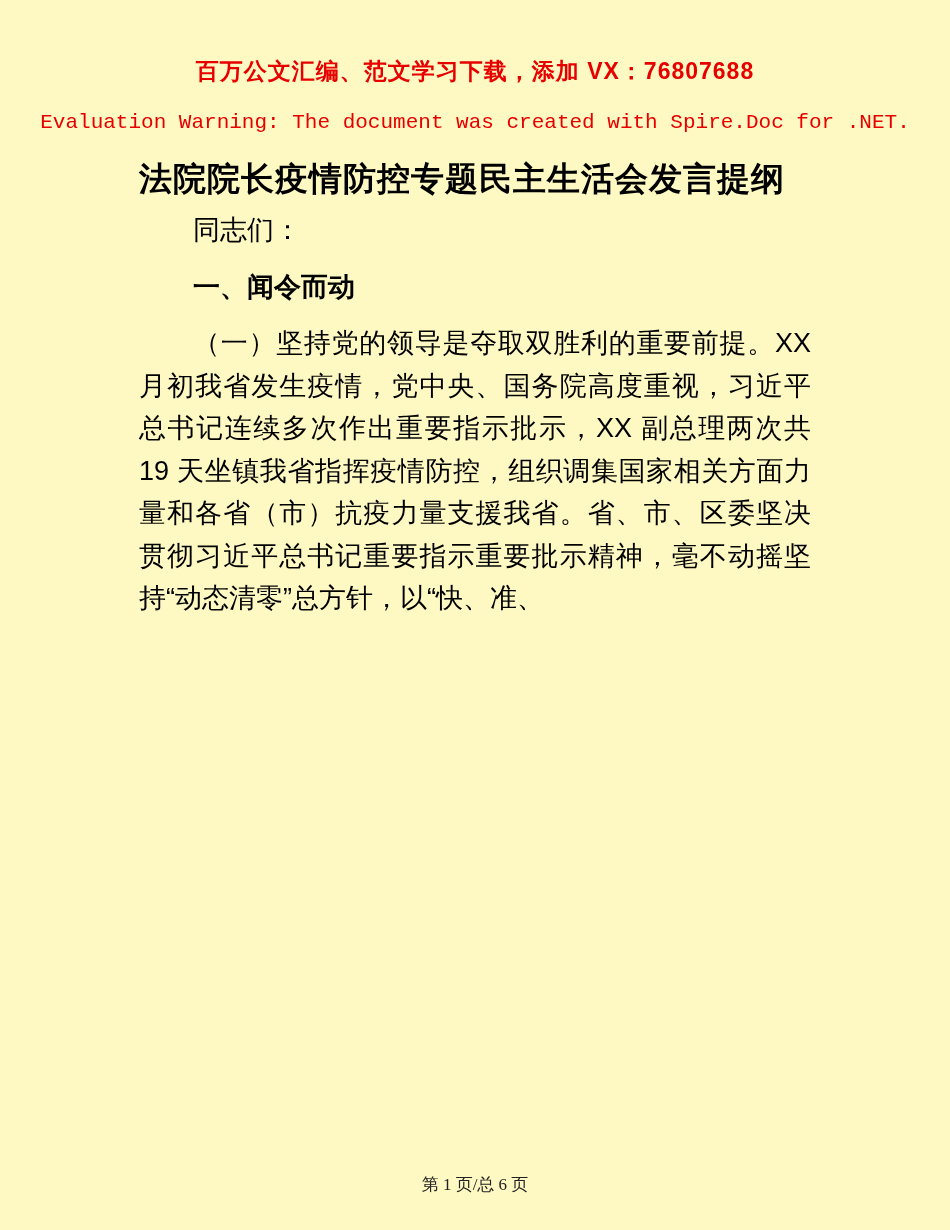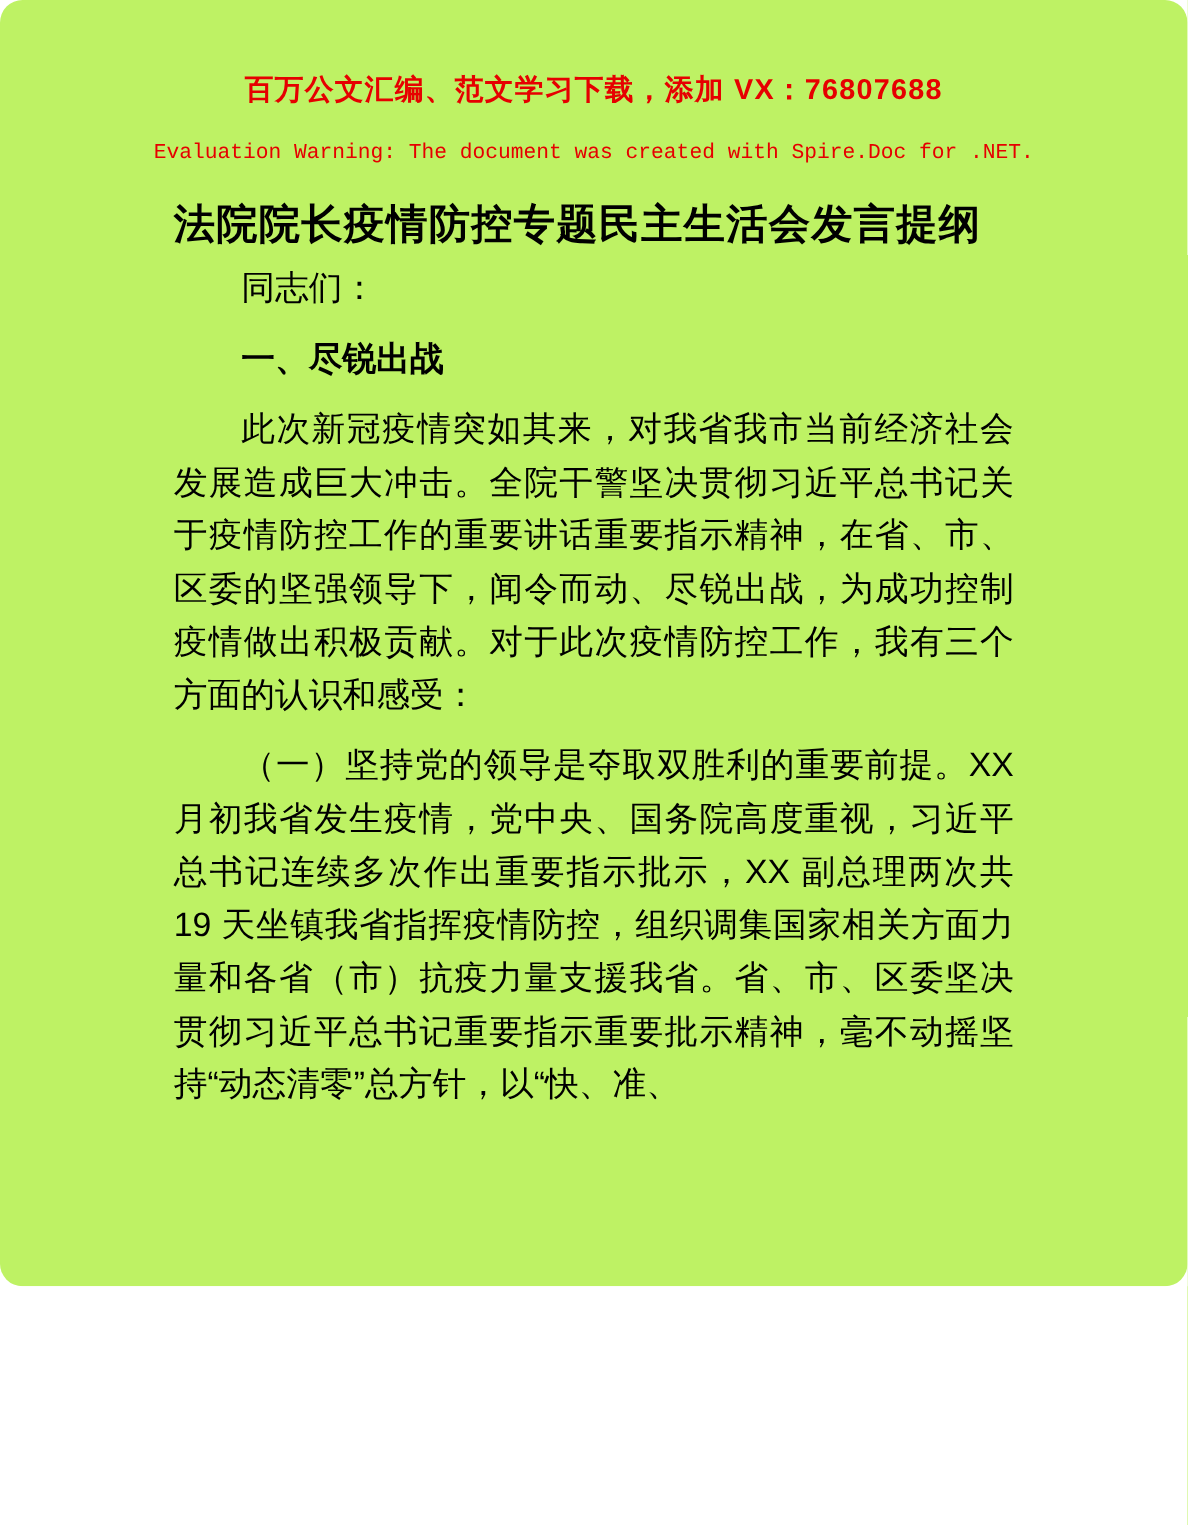--- a/index.html
+++ b/index.html
@@ -3,42 +3,41 @@
 <meta charset="utf-8">
 <style>
   html, body {
     margin: 0;
     padding: 0;
     background: #ffffff;
   }
   .page {
     position: relative;
     width: 950px;
-    height: 1029px;
+    height: 1230px;
     margin: 0 auto;
-    background: #bef264;
+    background: #fef9c3;
     overflow: hidden;
     font-family: "Liberation Sans", sans-serif;
     color: #000000;
-    border-radius: 18px;
   }
   .notice {
     padding-top: 57px;
     text-align: center;
     font-size: 23px;
     line-height: 28px;
     font-weight: bold;
     color: #e60000;
     letter-spacing: 1px;
     font-family: "Liberation Sans", sans-serif;
   }
   .eval-warning {
     margin-top: 28px;
     text-align: center;
-    font-size: 17px;
+    font-size: 21px;
     line-height: 20px;
     color: #e60000;
     font-family: "Liberation Mono", monospace;
   }
   .doc-title {
     margin: 24px 139px 0 139px;
     font-size: 33px;
     line-height: 44px;
     font-weight: bold;
     letter-spacing: 1px;
@@ -82,23 +81,22 @@
   <div class="notice">百万公文汇编、范文学习下载，添加 VX：76807688</div>
 
   <div class="eval-warning">Evaluation Warning: The document was created with Spire.Doc for .NET.</div>
 
   <h1 class="doc-title">法院院长疫情防控专题民主生活会发言提纲</h1>
 
   <div class="content">
     <p class="para">同志们：</p>
 
 
-    <h2 class="heading">一、尽锐出战</h2>
+    <h2 class="heading">一、闻令而动</h2>
 
-    <p class="para">此次新冠疫情突如其来，对我省我市当前经济社会发展造成巨大冲击。全院干警坚决贯彻习近平总书记关于疫情防控工作的重要讲话重要指示精神，在省、市、区委的坚强领导下，闻令而动、尽锐出战，为成功控制疫情做出积极贡献。对于此次疫情防控工作，我有三个方面的认识和感受：</p>
 
     <p class="para">（一）坚持党的领导是夺取双胜利的重要前提。XX 月初我省发生疫情，党中央、国务院高度重视，习近平总书记连续多次作出重要指示批示，XX 副总理两次共 19 天坐镇我省指挥疫情防控，组织调集国家相关方面力量和各省（市）抗疫力量支援我省。省、市、区委坚决贯彻习近平总书记重要指示重要批示精神，毫不动摇坚持“动态清零”总方针，以“快、准、</p>
   </div>
 
   <div class="footer">
     <span>第 1 页/总 6 页</span>
   </div>
 
 </div>
 

